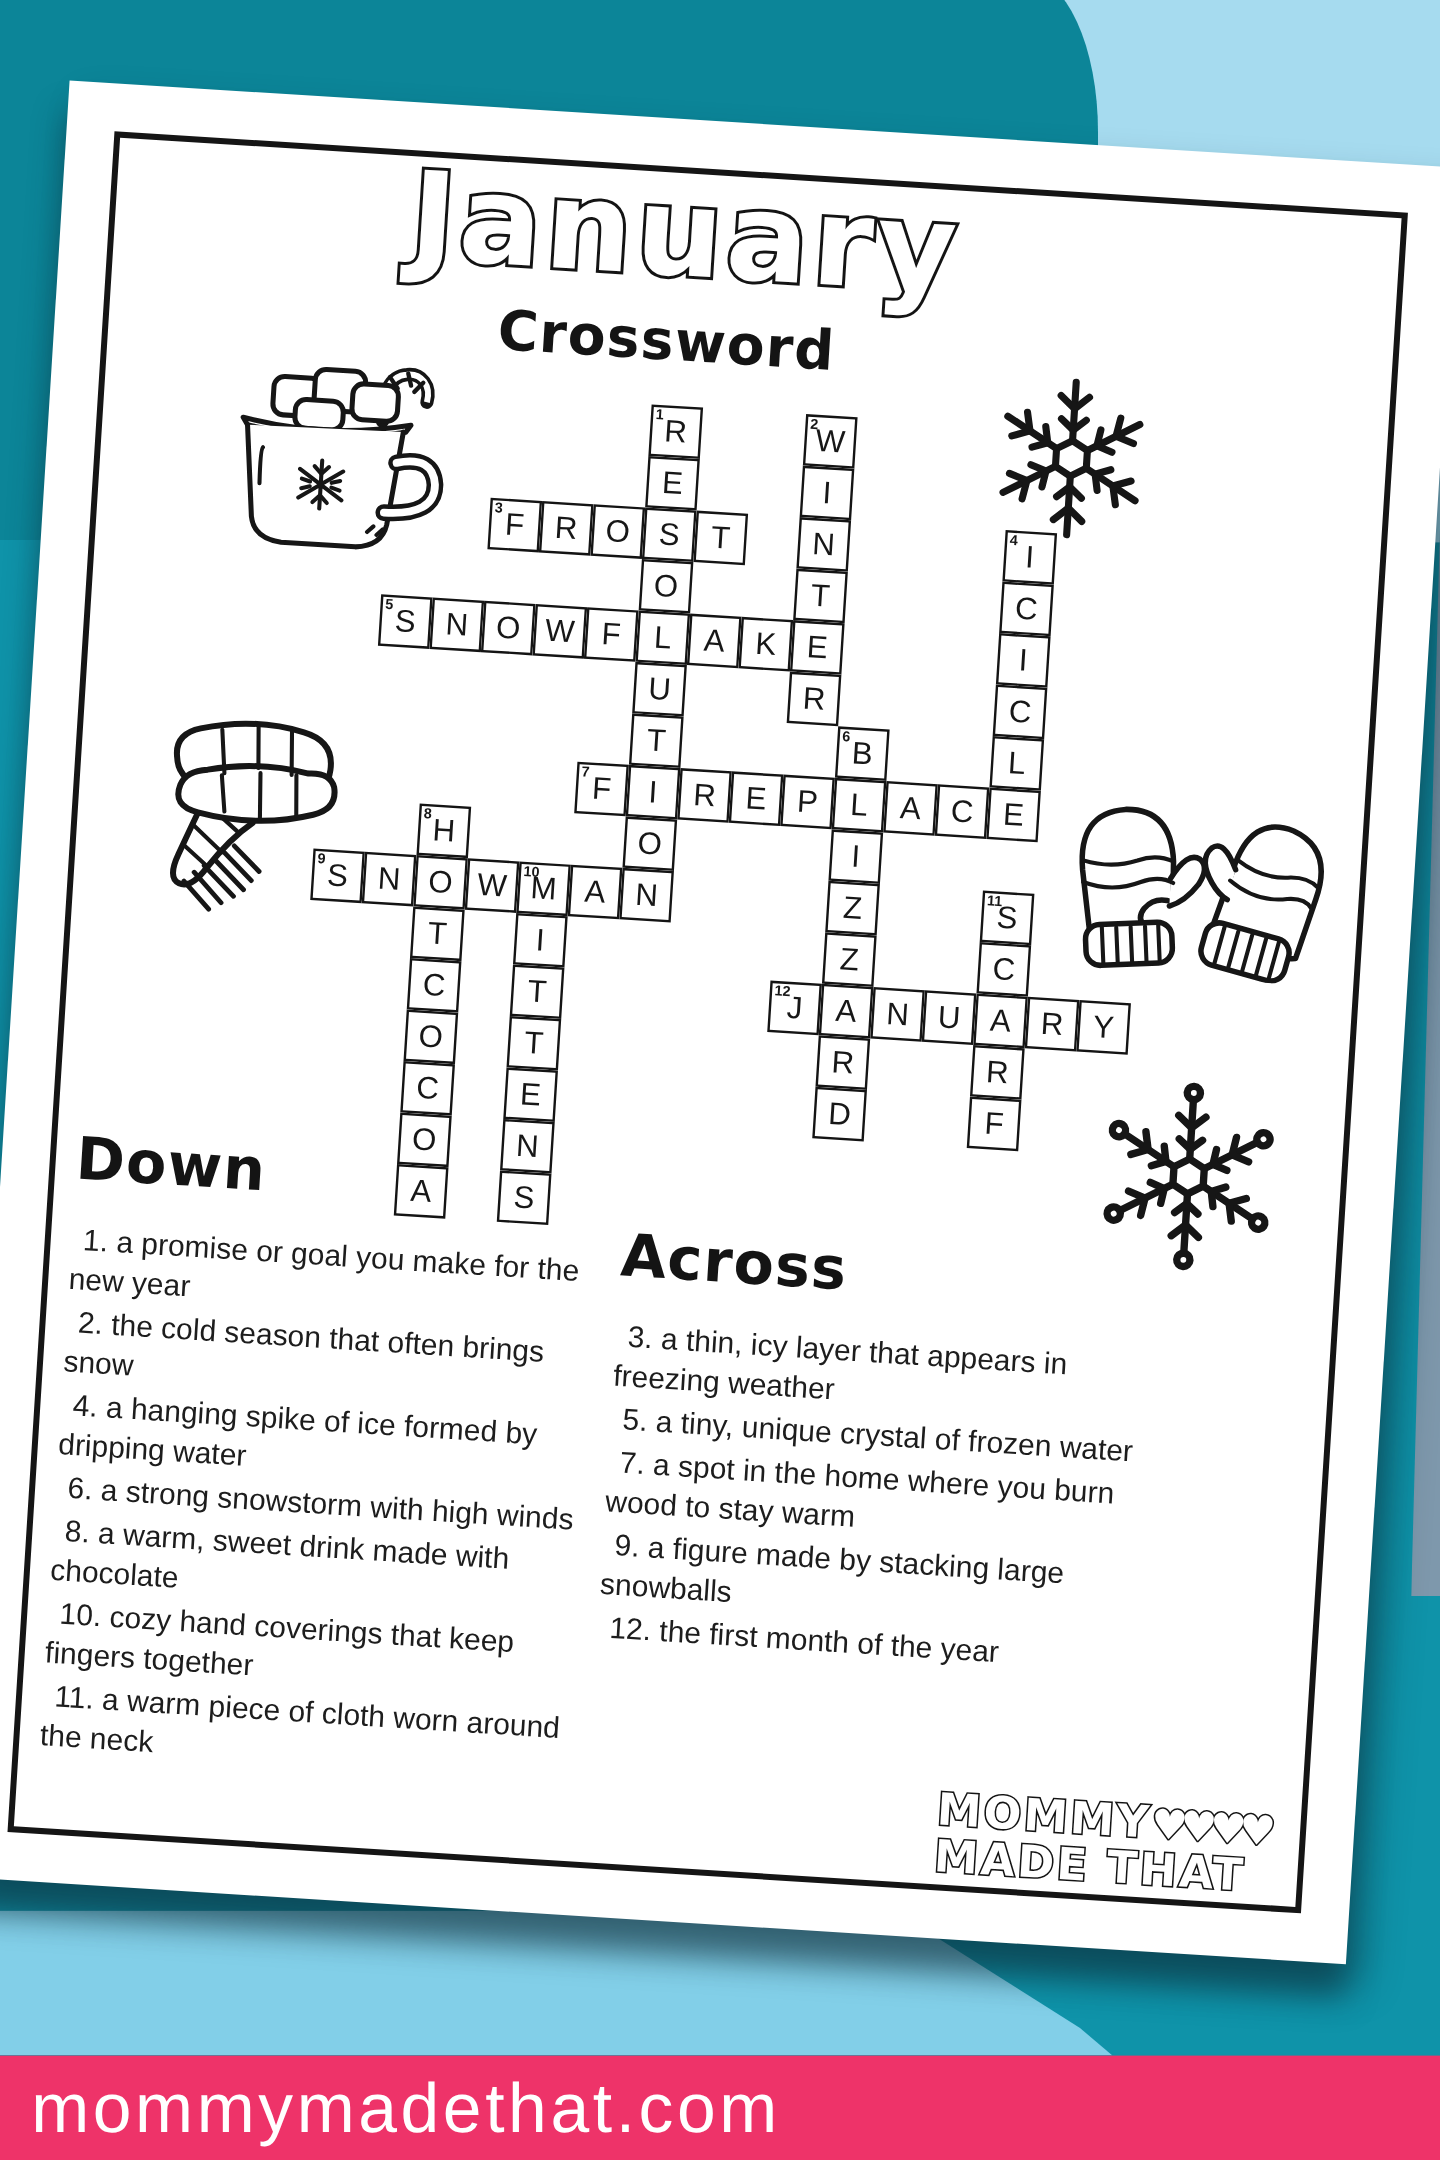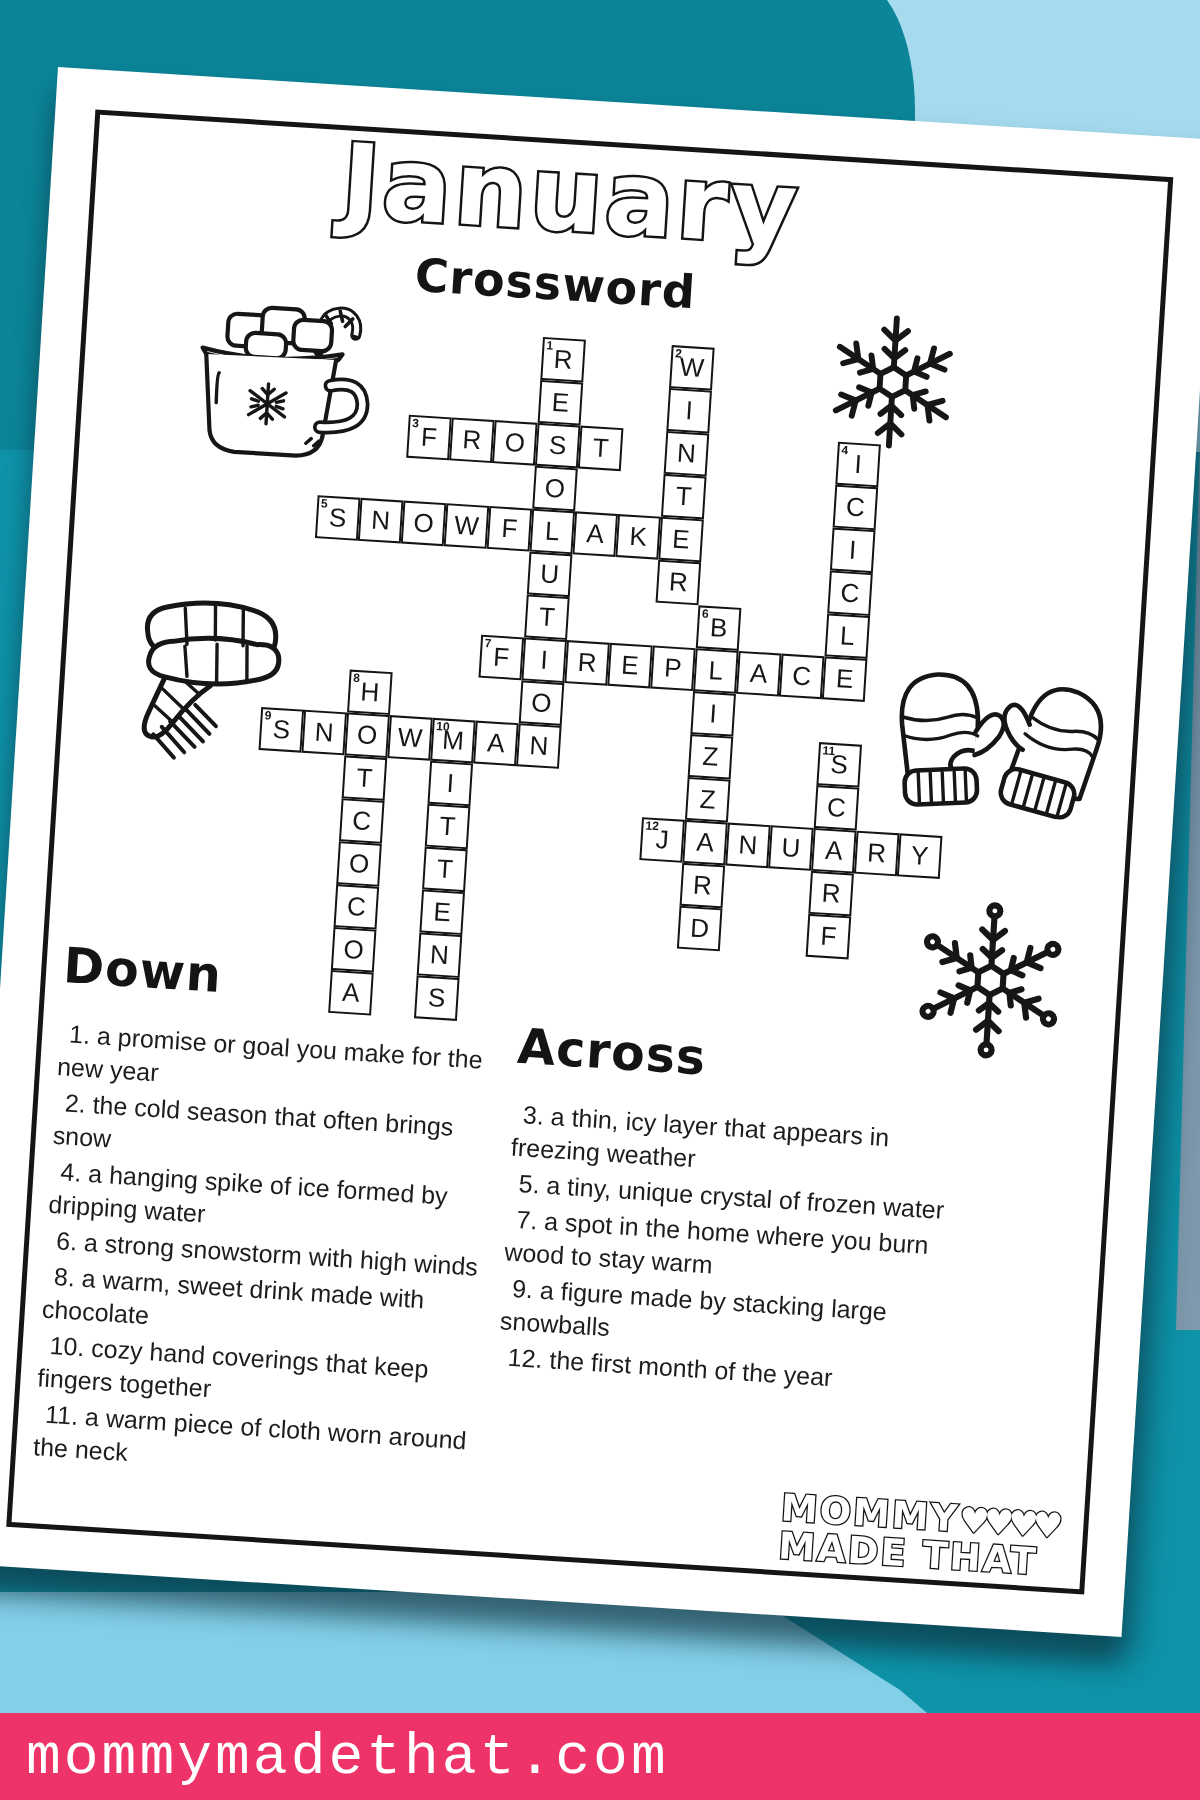--- a/index.html
+++ b/index.html
@@ -45,21 +45,21 @@
   .clue{margin-bottom:3px;text-indent:10px;}
 
   
   .logo{left:812px;top:1374px;width:300px;font-family:"DejaVu Sans",sans-serif;font-weight:800;
         font-size:37px;line-height:37px;color:#fff;-webkit-text-stroke:2.6px #141414;
         paint-order:stroke fill;letter-spacing:2px;background:#fff;}
   .logo .hearts{letter-spacing:-6px;font-size:34px;}
 
   
   .footer-bar{left:0;top:1713px;width:1200px;height:87px;background:var(--pink,#EE3369);}
-  .footer-url{left:26px;top:1716px;font-family:Liberation Mono, monospace;font-size:58px;
+  .footer-url{left:26px;top:1716px;font-family:Liberation Sans, sans-serif;font-size:58px;
         line-height:84px;color:#fff;letter-spacing:3px;font-weight:400;}
 
   svg .ink{stroke:#161616;fill:none;stroke-linecap:round;stroke-linejoin:round;}
   svg .inkf{stroke:#161616;fill:#fff;stroke-linecap:round;stroke-linejoin:round;}
 </style>
 </head>
 <body style="--teal: #0F93A9; --teal-dark: #0C8598; --light-blue: #A6DBEF; --sky: #82CFE8; --slate: #7E98AC; --pink: #EE3369;">
 
 <div class="abs bg-lightblue-tr"></div>
 <div class="abs bg-teal-blob"></div>

